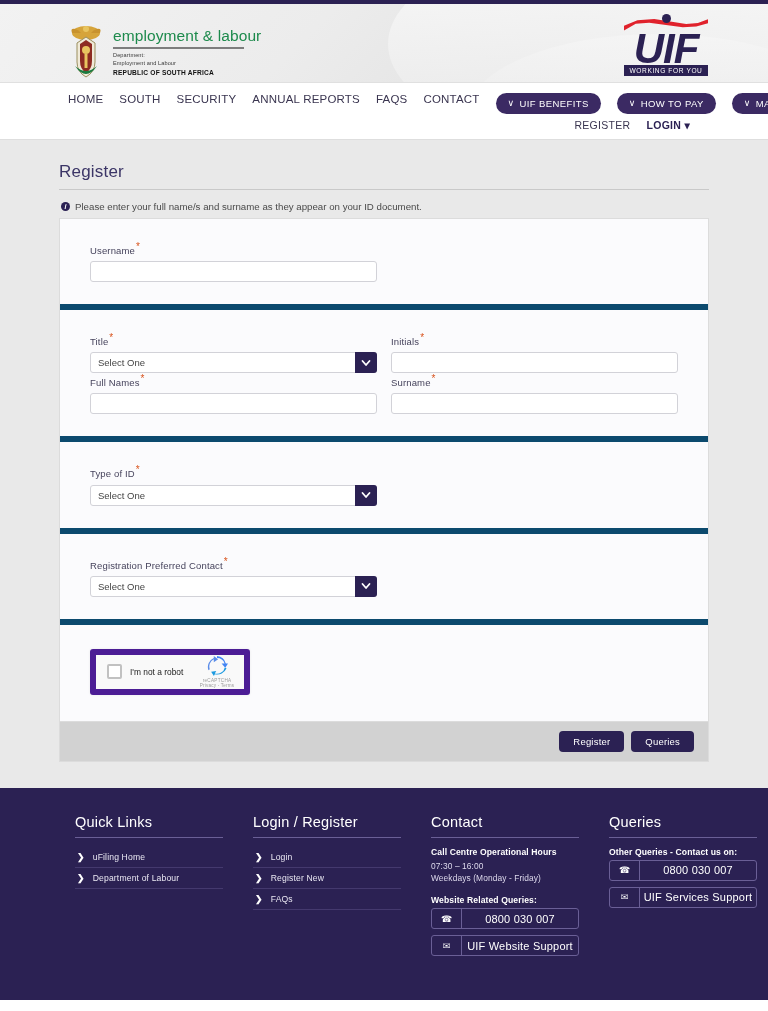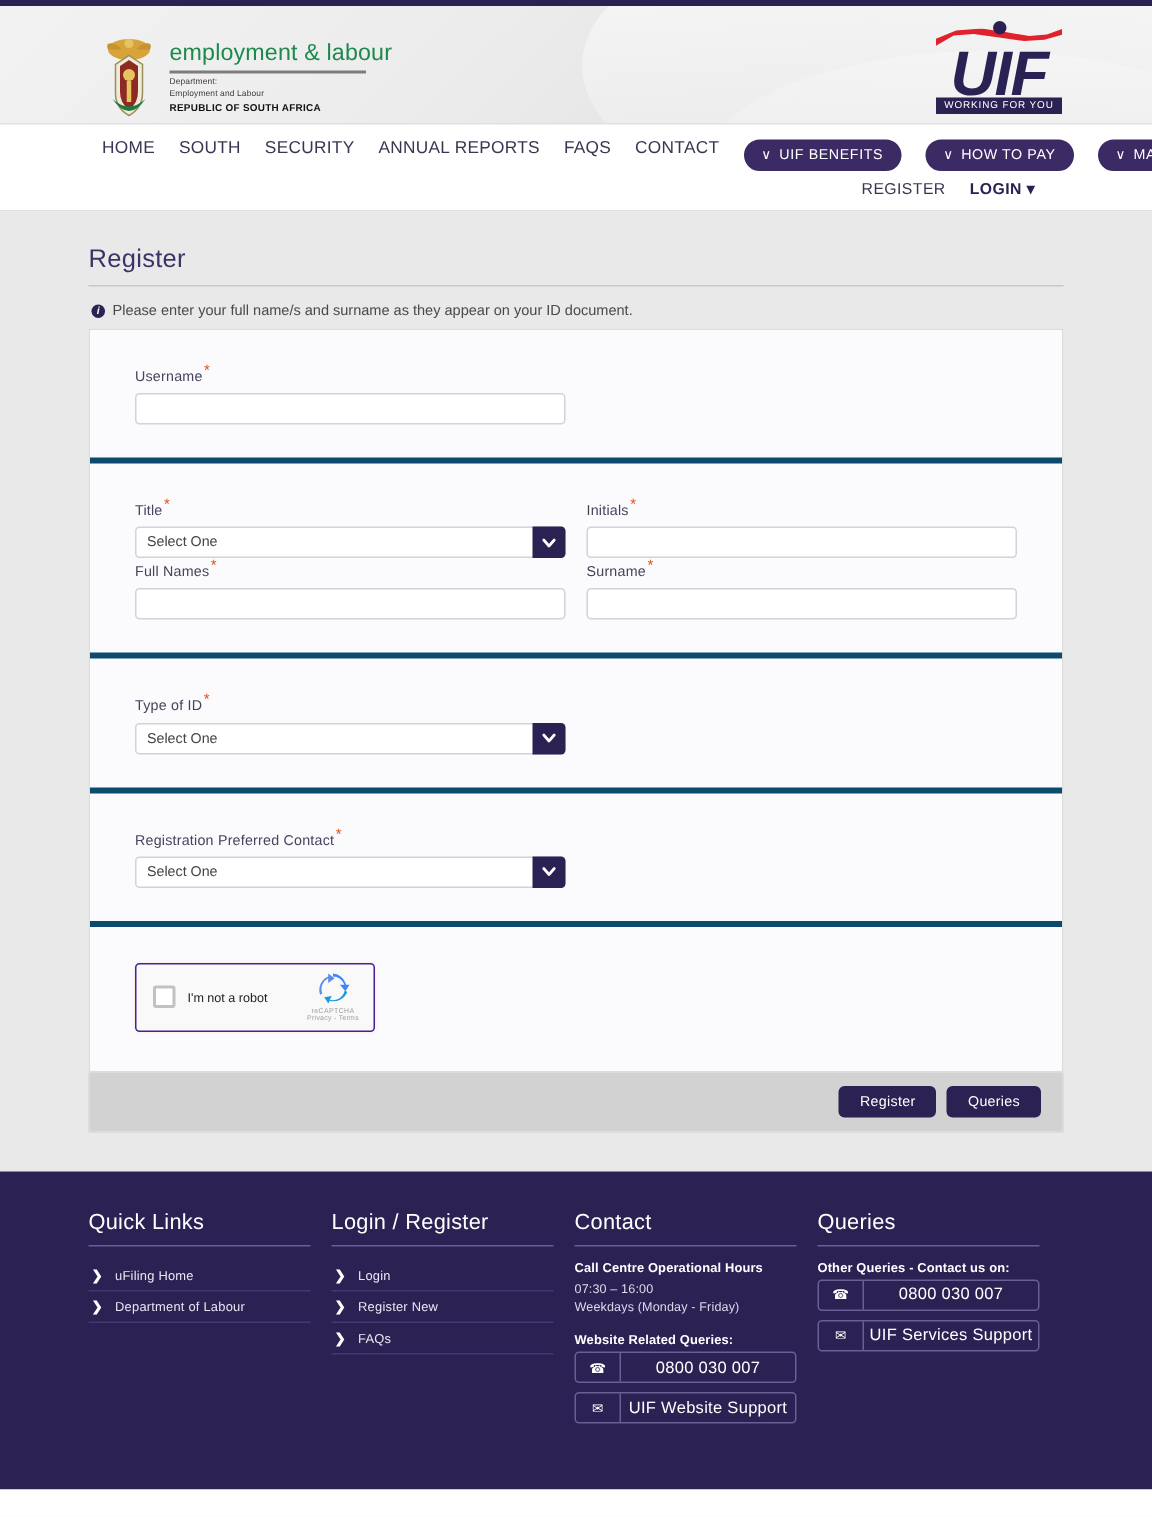--- a/index.html
+++ b/index.html
@@ -146,21 +146,21 @@
   }
   .info-icon {
     display:inline-flex; align-items:center; justify-content:center;
     width: 9px; height: 9px; border-radius:50%;
     background:#2b2153; color:#fff;
     font-size: 7px; font-weight:bold; font-style: italic;
     line-height: 9px;
   }
 
   .card { background:#fbfbfd; border:1px solid #dcdcdc; }
-  .section { padding: 22px 30px 22px 30px; border-bottom: 4px solid #0c4a6e; }
+  .section { padding: 22px 30px 22px 30px; border-bottom: 6px solid #0c4a6e; }
   .section:last-of-type { border-bottom: none; }
 
   .row { display:flex; gap: 14px; }
   .col { width: 287px; }
   .fgroup { margin-bottom: 0; }
   .fgroup:last-child { margin-bottom: 0; }
 
   label.flabel {
     display:block;
     font-size: 9.5px; color:#46435c; margin-bottom: 5px;
@@ -187,21 +187,21 @@
     background:#2b2153;
     border-radius: 0 3px 3px 0;
     display:flex; align-items:center; justify-content:center;
     cursor:pointer;
   }
   .selbtn svg { display:block; }
 
   
   .recap {
     width: 160px; height: 46px;
-    background:#f9f9f9; border:1px solid #4c1d95; border-radius:3px;
+    background:#f9f9f9; border:6px solid #4c1d95; border-radius:3px;
     display:flex; align-items:center; justify-content:space-between;
     padding: 0 9px 0 11px;
     box-shadow: 0 0 3px rgba(0,0,0,.07);
   }
   .recap-left { display:flex; align-items:center; gap:8px; }
   .recap-box { width: 15px; height: 15px; background:#fff; border:2px solid #c1c1c1; border-radius:2px; }
   .recap-label { font-size: 8.4px; color:#222; }
   .recap-right { text-align:center; width: 36px; }
   .recap-logo { width: 22px; height: 22px; margin: 0 auto; }
   .recap-brand { font-size:4.6px; color:#9a9a9a; letter-spacing:.3px; margin-top:1px; }
@@ -220,21 +220,21 @@
     cursor:pointer; letter-spacing:.2px;
   }
 
   
   .footer {
     background:#2b2153; color:#fff;
     padding: 26px 0 0 0;
     height: 212px;
   }
   .fcols { width: 650px; margin:0 auto; display:flex; }
-  .fcol { width: 162px; padding-right: 22px; }
+  .fcol { width: 162px; padding-right: 22px; margin-left: 16px; }
   .fhead {
     font-size: 14.5px; font-weight: normal; letter-spacing:.2px;
     padding-bottom: 7px; margin-bottom: 9px;
     border-bottom: 1px solid #6a5f96;
     width: 148px;
   }
   .flink {
     display:flex; align-items:center; gap: 8px;
     font-size: 8.6px; color:#e9e7f2; text-decoration:none;
     padding: 5px 0 5px 2px;

